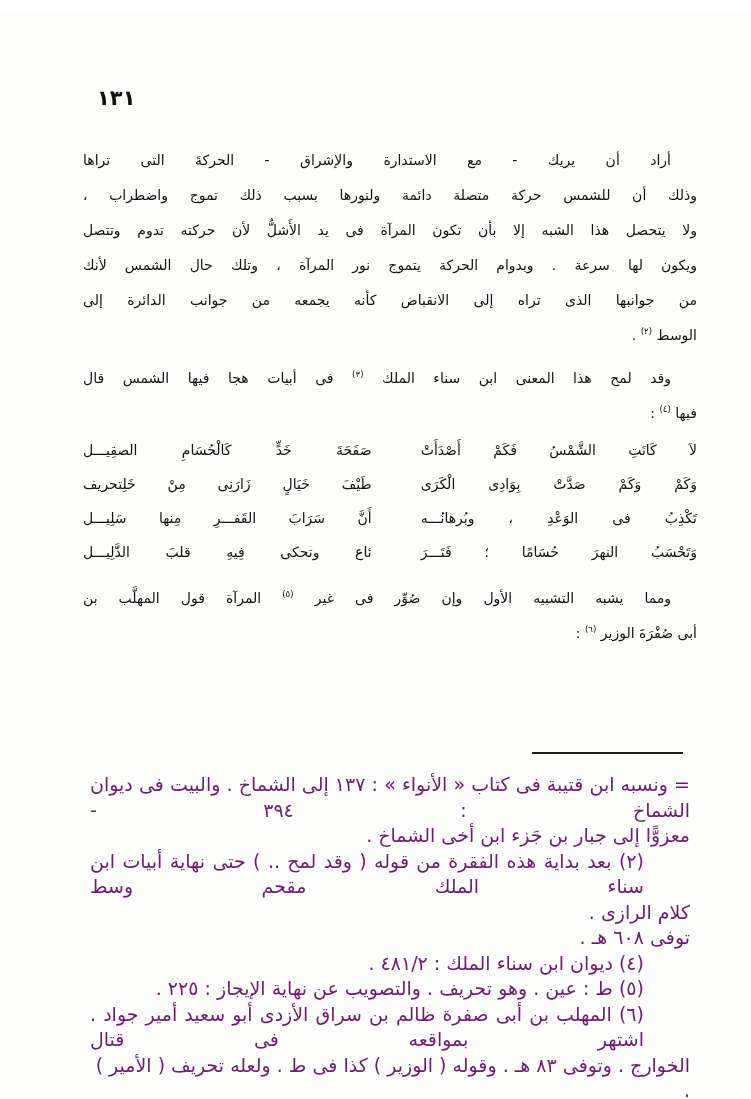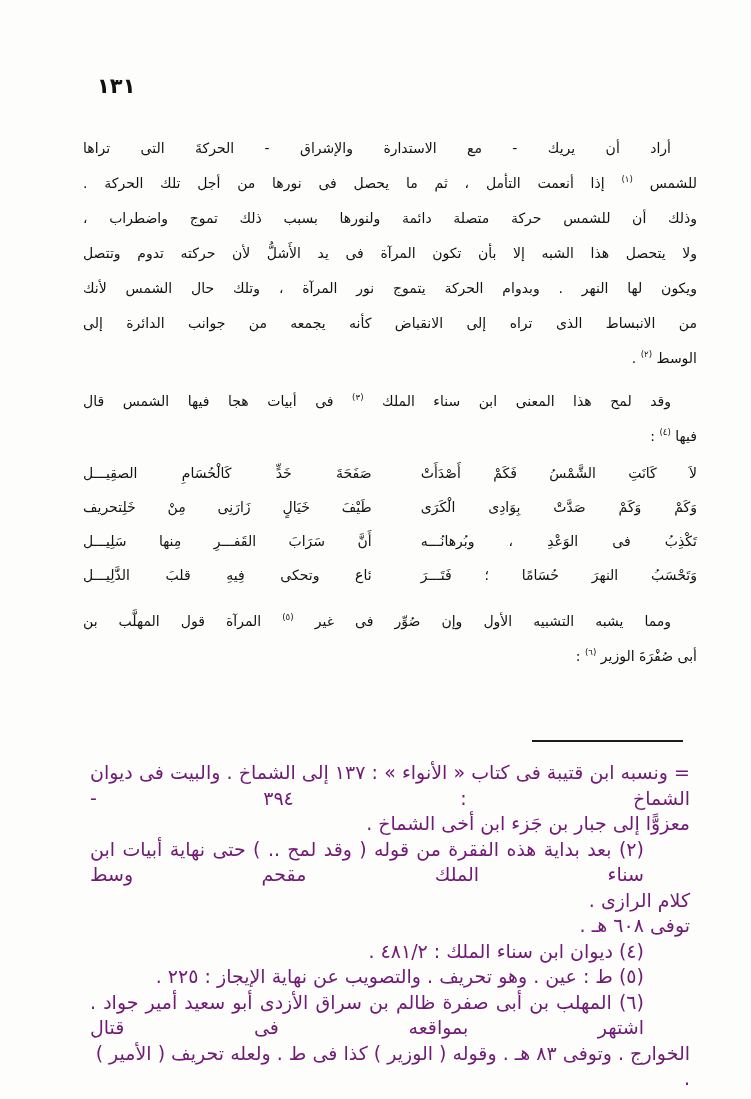--- a/index.html
+++ b/index.html
@@ -6,20 +6,21 @@
   body{
     width:751px;height:1099px;
     background:#ffffff;
     font-family:"DejaVu Sans", sans-serif;
     position:relative;overflow:hidden;
     color:#161616;
   }
   .page{
     position:absolute;inset:0;
     background:#fdfdfb;
+    margin-top:12px;
   }
   .pagenum{
     position:absolute;top:74px;left:97px;
     font-size:21px;font-weight:bold;letter-spacing:3px;
     color:#111;
   }
   .main{
     position:absolute;top:131px;right:54px;width:614px;
     direction:rtl;font-size:14px;color:#121212;
   }
@@ -61,25 +62,24 @@
 <body>
 
 <div class="page">
 
   <div class="pagenum">١٣١</div>
 
   <div class="main">
 
     <div>
       <div class="tline pindent scan-sup">أراد أن يريك - مع الاستدارة والإشراق - الحركةَ التى تراها</div>
-      <div class="tline scan-sup">للشمس <span class="sup">(١)</span> إذا أنعمت التأمل ، ثم ما يحصل فى نورها من أجل تلك الحركة .</div>
       <div class="tline scan-sup">وذلك أن للشمس حركة متصلة دائمة ولنورها بسبب ذلك تموج واضطراب ،</div>
       <div class="tline scan-sup">ولا يتحصل هذا الشبه إلا بأن تكون المرآة فى يد الأَشلُّ لأن حركته تدوم وتتصل</div>
-      <div class="tline scan-sup">ويكون لها النهر . وبدوام الحركة يتموج نور المرآة ، وتلك حال الشمس لأنك</div>
-      <div class="tline scan-sup">من الانبساط الذى تراه إلى الانقباض كأنه يجمعه من جوانب الدائرة إلى</div>
+      <div class="tline scan-sup">ويكون لها سرعة . وبدوام الحركة يتموج نور المرآة ، وتلك حال الشمس لأنك</div>
+      <div class="tline scan-sup">من جوانبها الذى تراه إلى الانقباض كأنه يجمعه من جوانب الدائرة إلى</div>
       <div class="tline endline scan-sup">الوسط <span class="sup">(٢)</span> .</div>
     </div>
 
     <div class="para2">
       <div class="tline pindent scan-sup">وقد لمح هذا المعنى ابن سناء الملك <span class="sup">(٣)</span> فى أبيات هجا فيها الشمس قال</div>
       <div class="tline endline scan-sup">فيها <span class="sup">(٤)</span> :</div>
     </div>
 
     <div class="poetry">
       <div class="verse">

